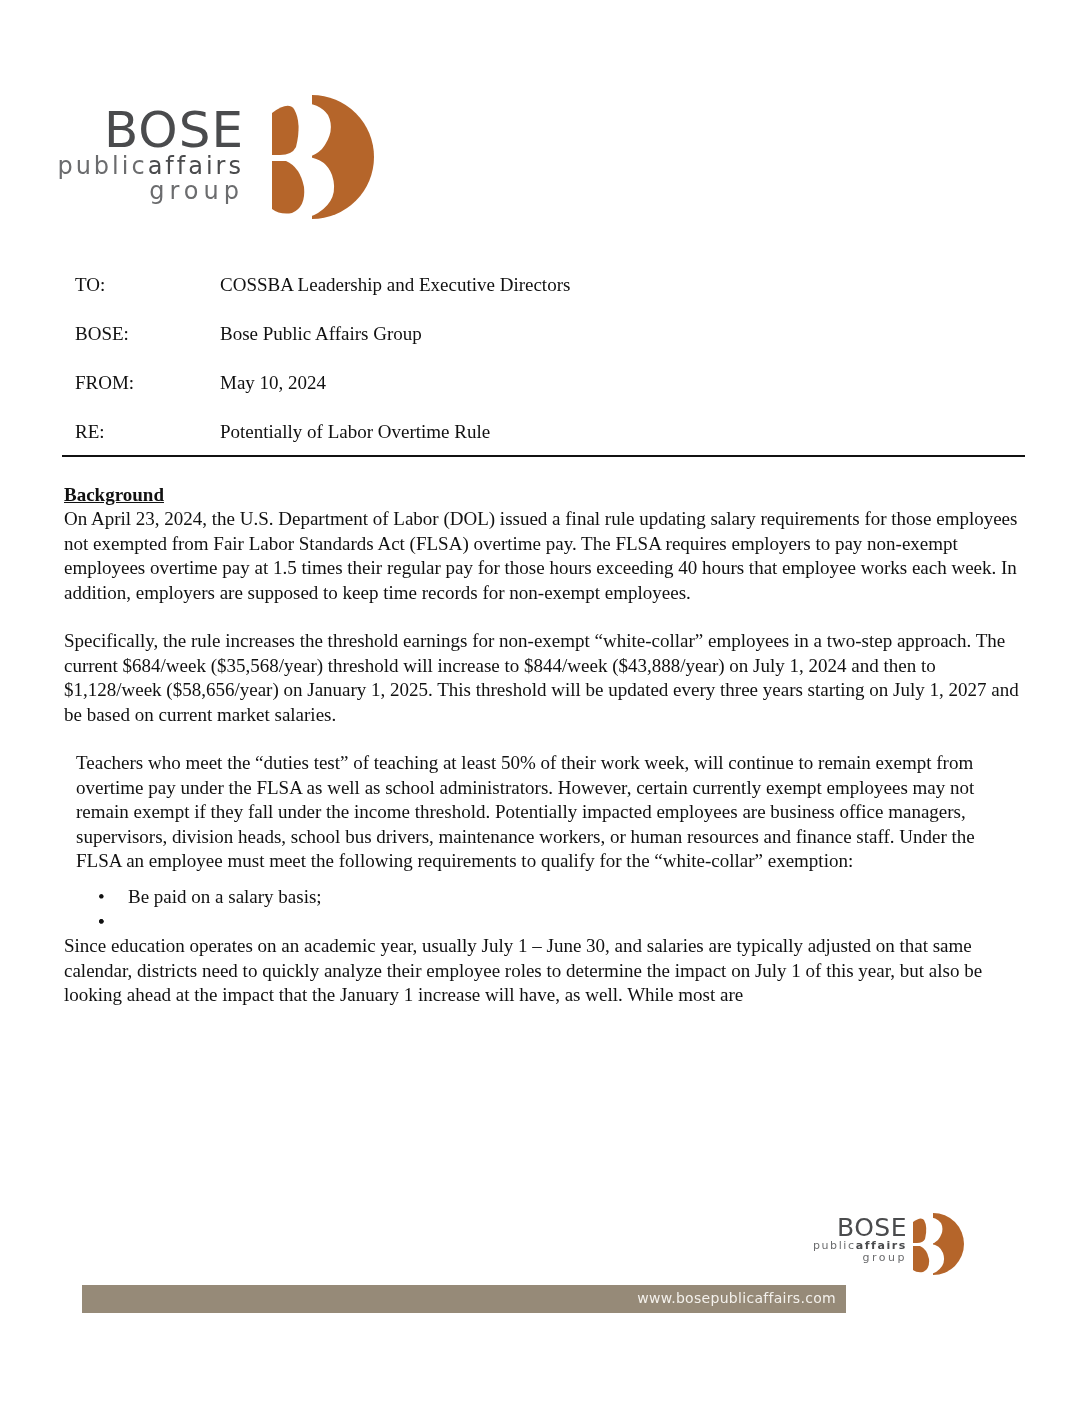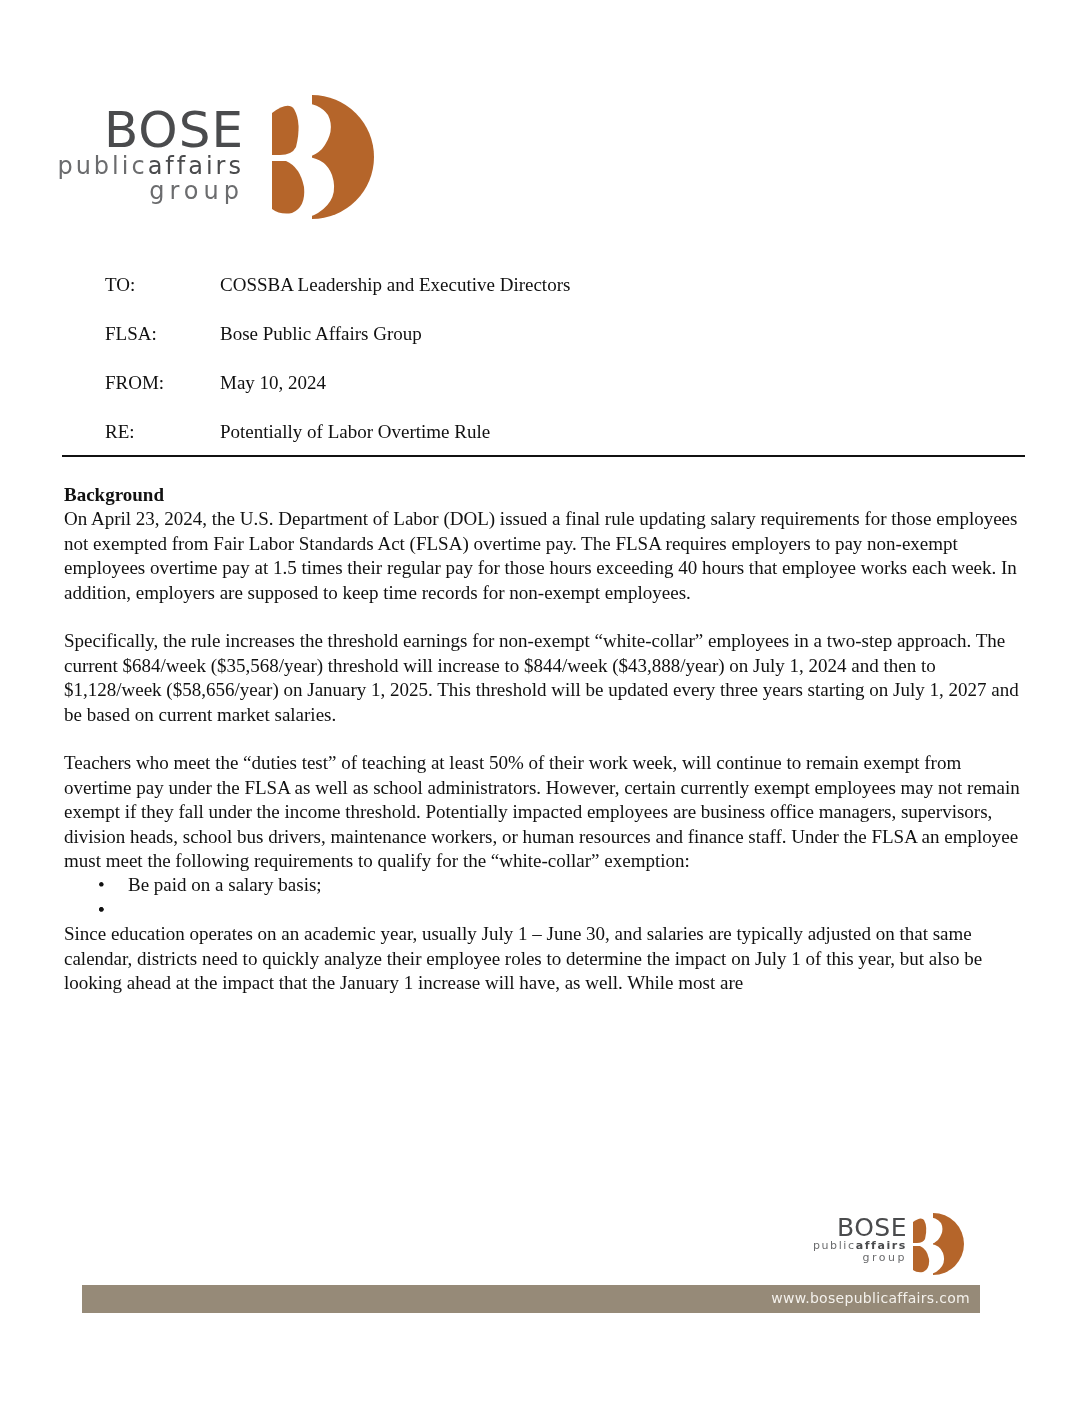--- a/index.html
+++ b/index.html
@@ -12,43 +12,43 @@
                     font-family: "DejaVu Sans", "Liberation Sans", sans-serif; color: #555759; }
   .logo .bose { font-size: 50px; line-height: 46px; letter-spacing: 1px; color: #4a4b4d; }
   .logo .pa { font-size: 24px; line-height: 26px; letter-spacing: 3px; color: #6b6c6e; white-space: nowrap; }
   .logo .pa b { font-weight: normal; color: #4a4b4d; }
   .logo .grp { font-size: 24px; line-height: 24px; letter-spacing: 5px; color: #6b6c6e; }
   .logo svg { position: absolute; left: 210px; top: 0; }
 
   
   .memo-head { position: absolute; left: 75px; top: 270px; width: 950px; }
   .memo-row { position: absolute; left: 0; font-size: 19px; line-height: 24px; white-space: nowrap; }
-  .memo-row .lbl { position: absolute; left: 0; margin-left: 30px; }
+  .memo-row .lbl { position: absolute; left: 0; }
   .memo-row .val { position: absolute; left: 145px; }
   .rule { position: absolute; left: 62px; top: 455px; width: 963px; height: 2px; background: #111; }
 
   
   .body { position: absolute; left: 64px; top: 483px; width: 960px; font-size: 19px; line-height: 24.4px; }
-  .body h2 { margin: 0; font-size: 19px; font-weight: bold; line-height: 24.4px; }
+  .body h2 { margin: 0; font-size: 19px; font-weight: bold; text-decoration: underline; line-height: 24.4px; }
   .body p { margin: 0 0 24.4px 0; }
-  .body p.tight { margin: 0; }
+  .body p.tight { margin: 12px; }
   .body ul { list-style: none; margin: 0 0 24.4px 0; padding: 0; }
   .body li { position: relative; padding-left: 64px; }
   .body li .bullet { position: absolute; left: 34px; top: 0; }
 
   
   .foot-logo { position: absolute; left: 770px; top: 1213px; width: 205px; height: 65px; }
   .foot-logo .wordmark { position: absolute; right: 68px; top: 3px; text-align: right;
                          font-family: "DejaVu Sans", "Liberation Sans", sans-serif; }
   .foot-logo .bose { font-size: 25px; line-height: 24px; color: #4a4b4d; letter-spacing: 0.5px; }
   .foot-logo .pa { font-size: 11px; line-height: 12px; letter-spacing: 1.6px; color: #6b6c6e; white-space: nowrap; }
   .foot-logo .pa b { color: #4a4b4d; }
   .foot-logo .grp { font-size: 11px; line-height: 12px; letter-spacing: 2.5px; color: #6b6c6e; }
   .foot-logo svg { position: absolute; left: 138px; top: 0; }
-  .foot-bar { position: absolute; left: 82px; top: 1285px; width: 898px; height: 28px; background: #968a78; }
+  .foot-bar { position: absolute; left: 82px; top: 1285px; width: 764px; height: 28px; background: #968a78; }
   .foot-bar .url { position: absolute; right: 10px; top: 5px; font-family: "DejaVu Sans", "Liberation Sans", sans-serif;
                    font-size: 14px; color: #f4f1ec; letter-spacing: 0.3px; }
 </style>
 </head>
 <body>
 
 <div class="logo">
   <div class="wordmark">
     <div class="bose">BOSE</div>
     <div class="pa"><span>public</span><b>affairs</b></div>
@@ -61,21 +61,21 @@
     <path d="M32 8 Q56 6 66 20 Q74 36 60 54 Q54 60 46 62 Q64 64 70 80 Q78 104 56 118 Q46 124 34 122 Q50 110 48 90 Q46 72 30 64 L22 62 Q40 56 42 38 Q44 18 32 8 Z" fill="#ffffff"></path>
   </svg>
 </div>
 
 <div class="memo-head">
   <div class="memo-row" style="top:3px">
     <span class="lbl">TO:</span>
     <span class="val">COSSBA Leadership and Executive Directors</span>
   </div>
   <div class="memo-row" style="top:52px">
-    <span class="lbl">FLSA:</span>
+    <span class="lbl">BOSE:</span>
     <span class="val">Bose Public Affairs Group</span>
   </div>
   <div class="memo-row" style="top:101px">
     <span class="lbl">FROM:</span>
     <span class="val">May 10, 2024</span>
   </div>
   <div class="memo-row" style="top:150px">
     <span class="lbl">RE:</span>
     <span class="val">Potentially of Labor Overtime Rule</span>
   </div>

